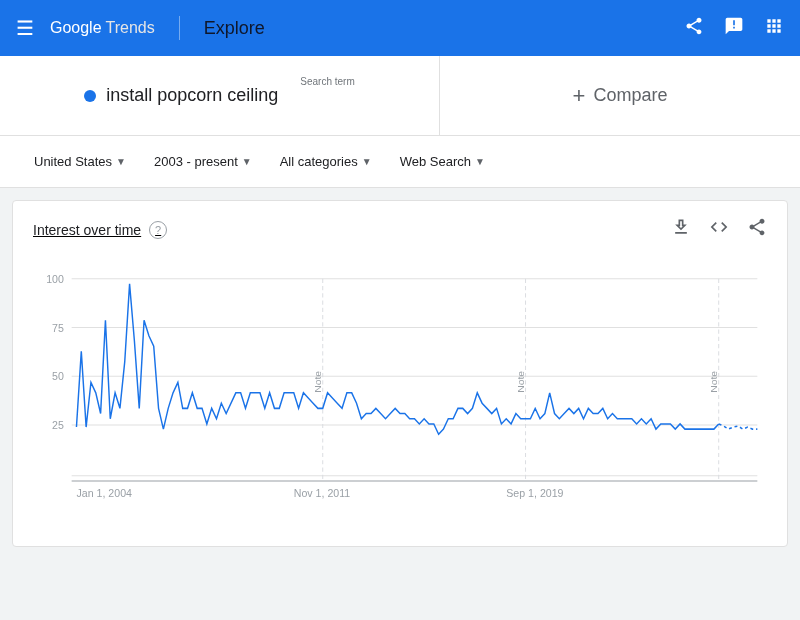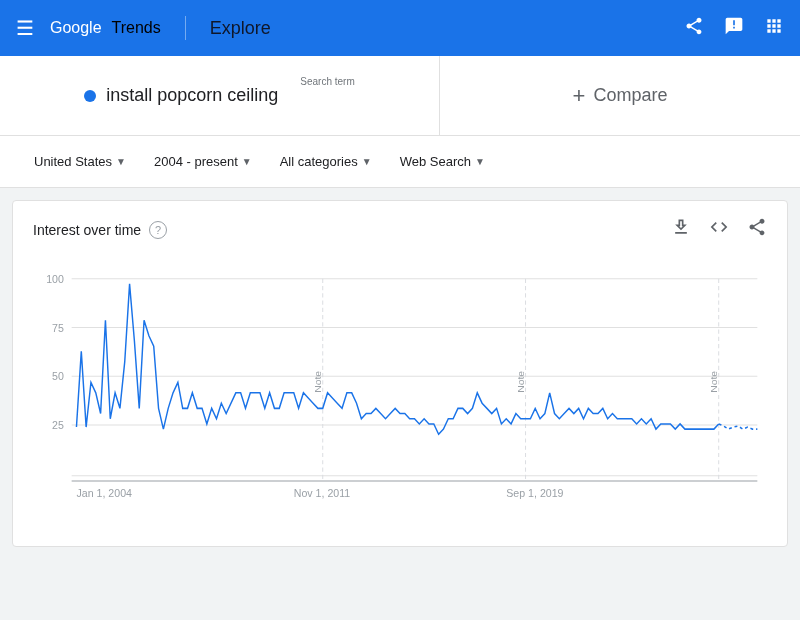--- a/index.html
+++ b/index.html
@@ -8,23 +8,23 @@
     
     .header {
       background: #1a73e8;
       height: 56px;
       display: flex;
       align-items: center;
       padding: 0 16px;
       gap: 16px;
     }
     .header-menu-icon { color: white; font-size: 20px; cursor: pointer; }
-    .header-logo { display: flex; align-items: center; gap: 10px; }
+    .header-logo { display: flex; align-items: center; gap: 4px; }
     .header-logo-google { color: white; }
-    .header-logo-trends { color: #000000; }
+    .header-logo-trends { color: #e5e5e5; }
     .header-divider { width: 1px; height: 24px; background: rgba(255,255,255,0.4); margin: 0 8px; }
     .header-explore { color: #0f172a; font-size: 18px; font-weight: 400; }
     .header-spacer { flex: 1; }
     .header-icons { display: flex; align-items: center; gap: 20px; }
     .header-icon { color: white; font-size: 20px; cursor: pointer; }
 
     
     .search-section {
       background: white;
       border-bottom: 1px solid #e0e0e0;
@@ -107,20 +107,21 @@
       margin: 12px;
       border-radius: 4px;
       border: 1px solid #e0e0e0;
       padding: 16px 0 8px 0;
     }
     .chart-header {
       display: flex;
       align-items: center;
       justify-content: space-between;
       padding: 0 20px 16px 20px;
+      text-decoration: underline;
     }
     .chart-title-row {
       display: flex;
       align-items: center;
       gap: 8px;
     }
     .chart-title {
       font-size: 14px;
       color: #202124;
       font-weight: 500;
@@ -216,21 +217,21 @@
     <span class="compare-text">Compare</span>
   </div>
 </div>
 
 <div class="filters-section">
   <div class="filter-dropdown">
     <span>United States</span>
     <span class="filter-arrow">▼</span>
   </div>
   <div class="filter-dropdown">
-    <span>2004 - present</span>
+    <span>2003 - present</span>
     <span class="filter-arrow">▼</span>
   </div>
   <div class="filter-dropdown">
     <span>All categories</span>
     <span class="filter-arrow">▼</span>
   </div>
   <div class="filter-dropdown">
     <span>Web Search</span>
     <span class="filter-arrow">▼</span>
   </div>

